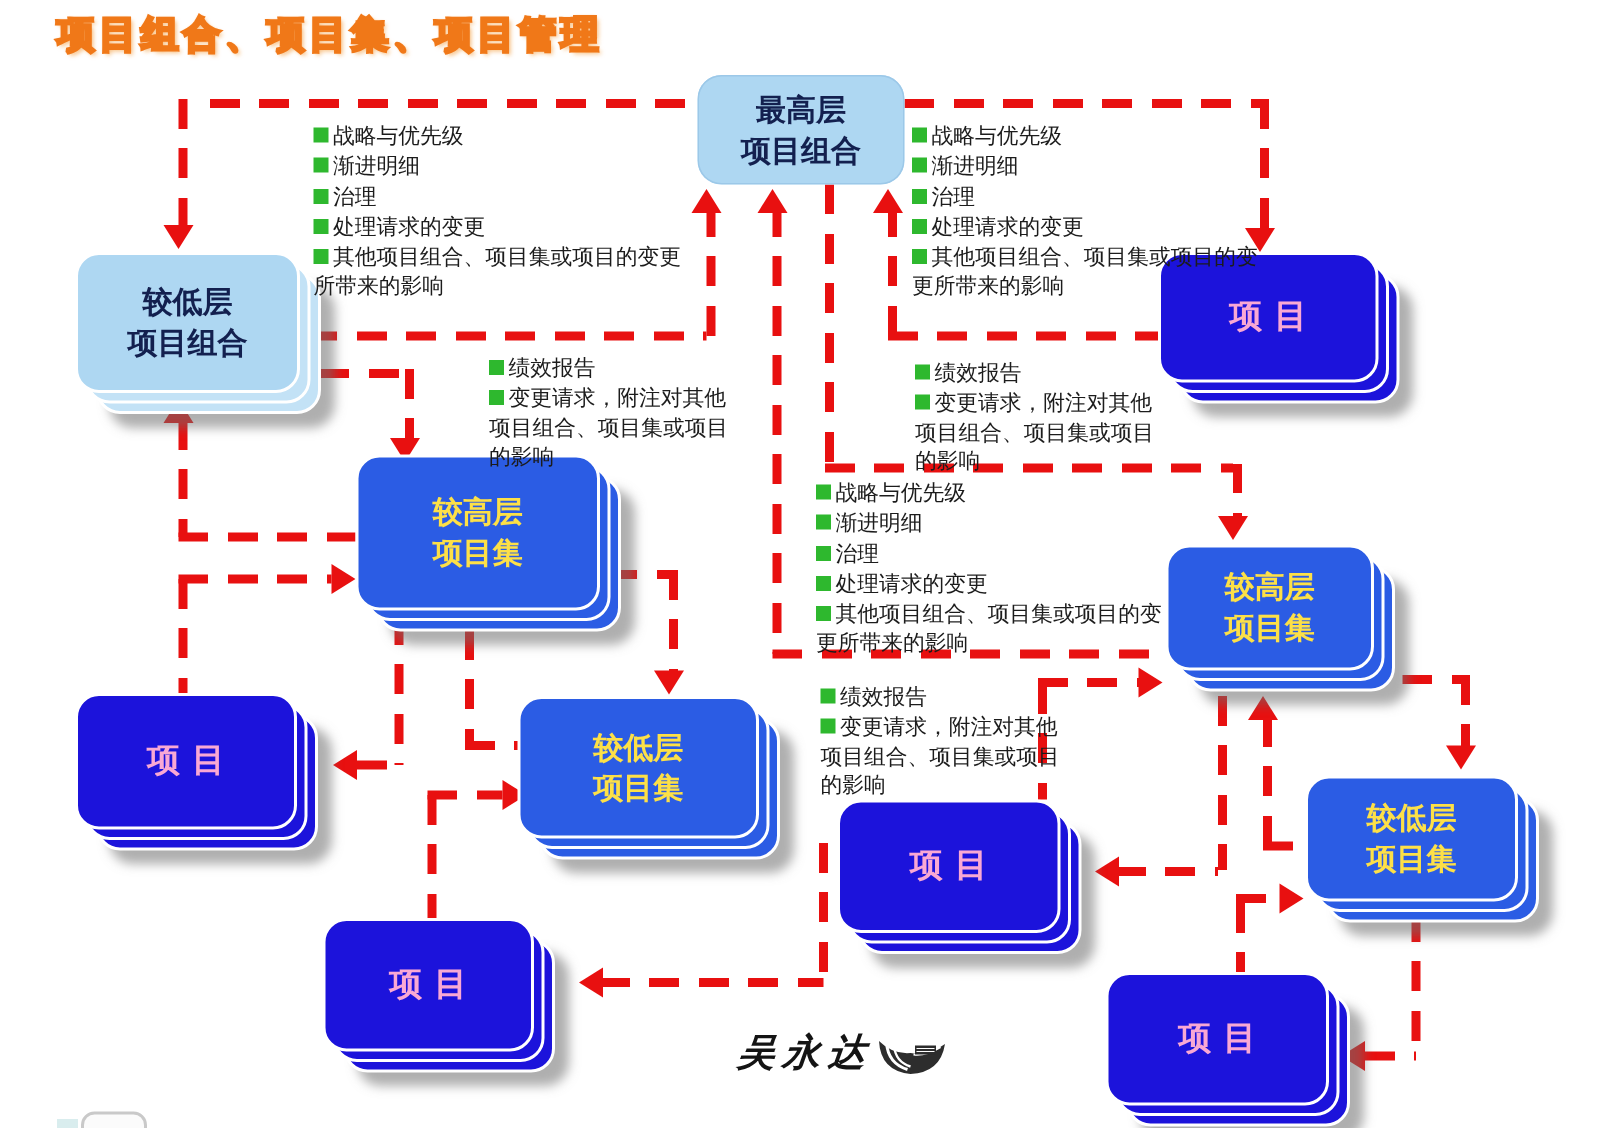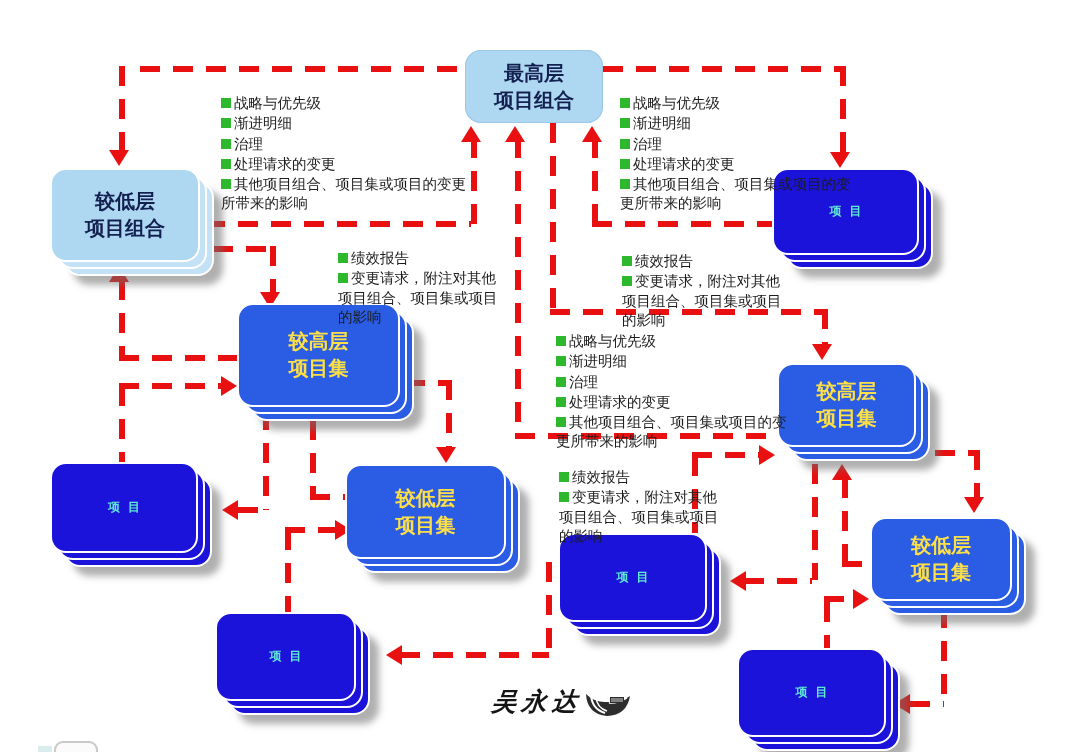--- a/index.html
+++ b/index.html
@@ -16,24 +16,24 @@
   .node .l2{transform:translate(14px,14px);box-shadow:9px 9px 7px rgba(110,110,110,.55);}
   .node .l1{transform:translate(7px,7px);}
   .node .face{display:flex;flex-direction:column;align-items:center;justify-content:center;
         gap:2px;font-weight:bold;text-align:center;line-height:1.25;}
   .portfolio .layer{background:#c3e2f6;}
   .portfolio .face{background:#aed7f2;color:#13204f;font-size:20px;}
   .single .face{border:none;box-shadow:0 0 0 1px #9cc8e8 inset;}
   .program .layer{background:#2b5ce4;}
   .program .face{background:#2b5ce4;color:#fde047;font-size:20px;}
   .project .layer{background:#1c13db;}
-  .project .face{background:#1c13db;color:#5eead4;font-size:12px;letter-spacing:8px;text-indent:8px;}
+  .project .face{background:#1c13db;color:#f9a8d4;font-size:22px;letter-spacing:8px;text-indent:8px;}
   
   .ann{position:absolute;font-family:"DejaVu Serif",serif;font-size:14.5px;line-height:1.33;
-       color:#1c1c1c;margin:16px;padding:0;}
+       color:#1c1c1c;margin:4px;padding:0;}
   .ann li{list-style:none;margin:0 0 1px 0;}
   .sq{display:inline-block;width:10px;height:10px;background:#2eb82e;margin-right:3px;}
   
   .h{position:absolute;height:6px;
      background:repeating-linear-gradient(to right,#e81010 0 20px,transparent 20px 33px);}
   .v{position:absolute;width:6px;
      background:repeating-linear-gradient(to bottom,#e81010 0 20px,transparent 20px 33px);}
   .ah{position:absolute;width:0;height:0;}
   .ah.d{border-left:10px solid transparent;border-right:10px solid transparent;border-top:16px solid #e81010;}
   .ah.u{border-left:10px solid transparent;border-right:10px solid transparent;border-bottom:16px solid #e81010;}
@@ -46,20 +46,21 @@
   
   .partial-pill{position:absolute;left:54px;top:741px;width:40px;height:20px;border:2px solid #c9c9c9;
        border-radius:9px;background:#fbfbfb;}
   .partial-chip{position:absolute;left:38px;top:746px;width:14px;height:6px;background:#d9edee;}
 </style>
 </head>
 <body>
 
 <div class="stage">
 
+  <div class="title">项目组合、项目集、项目管理</div>
 
   <div>
 
     <div class="h" style="left:140px;top:66px;width:325px"></div>
     <div class="v" style="left:119px;top:66px;height:84px"></div>
     <div class="ah d" style="left:109px;top:150px"></div>
 
     <div class="h" style="left:205px;top:221px;width:266px"></div>
     <div class="v" style="left:471px;top:138px;height:86px"></div>
     <div class="ah u" style="left:461px;top:126px"></div>

